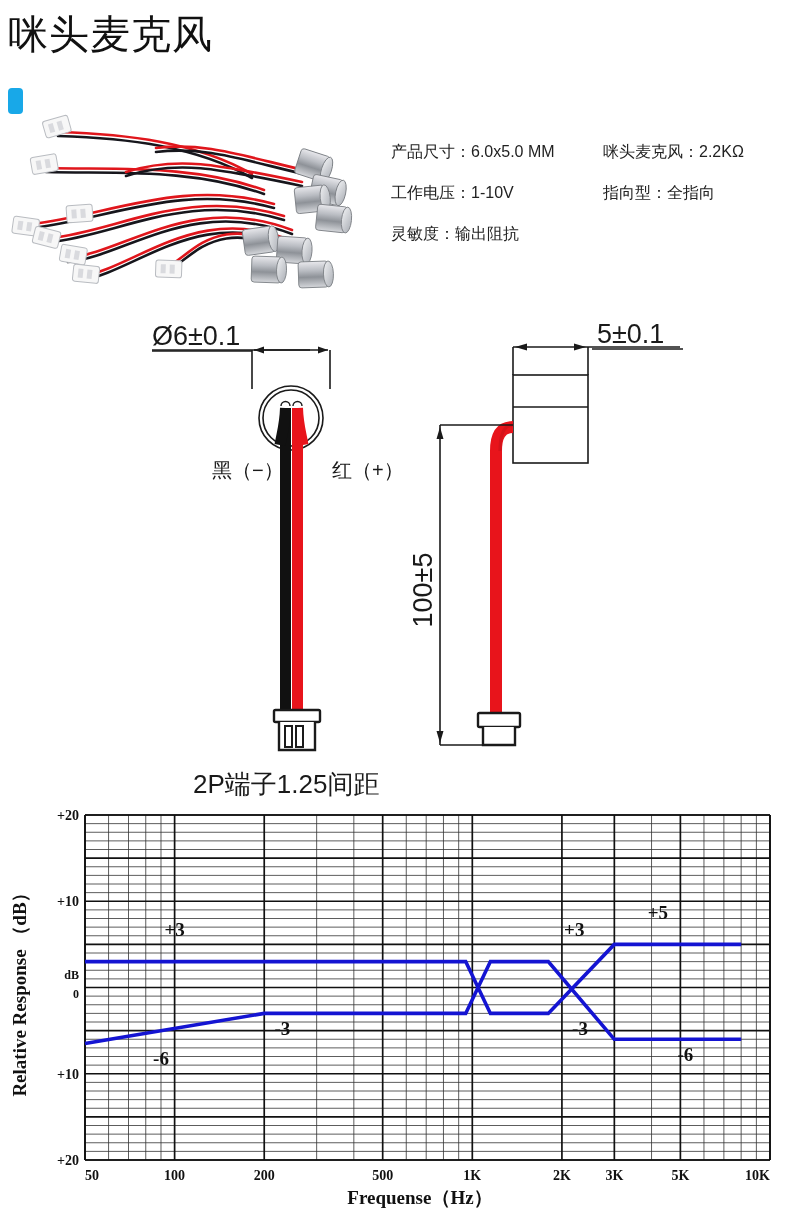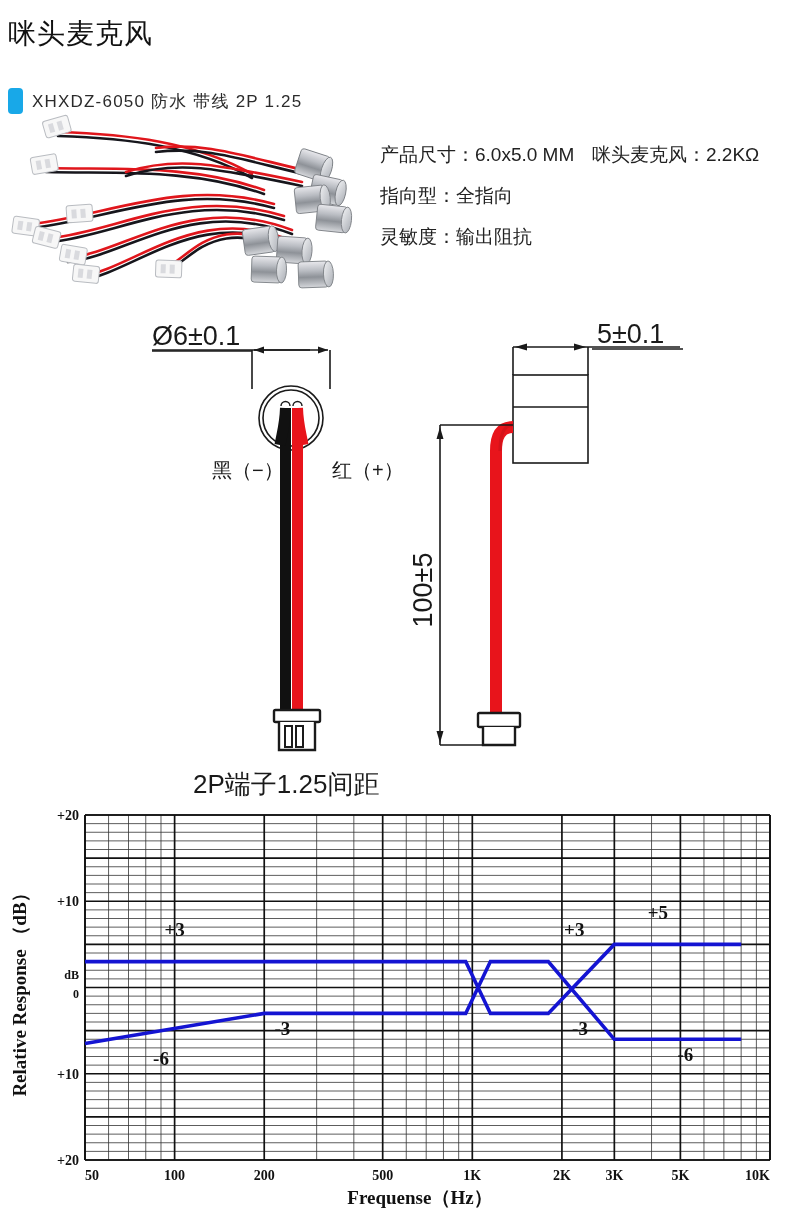--- a/index.html
+++ b/index.html
@@ -1,52 +1,51 @@
 <!DOCTYPE html>
 <html><head>
 <meta charset="utf-8">
 <style>
   html,body{margin:0;padding:0;background:#ffffff;}
   body{width:790px;height:1221px;position:relative;overflow:hidden;
        font-family:"Liberation Sans","DejaVu Sans",sans-serif;color:#1a1a1a;}
 
   
-  #page-title{position:absolute;left:8px;top:6px;font-size:28px;line-height:56px;
+  #page-title{position:absolute;left:8px;top:6px;font-size:40px;line-height:56px;
               font-weight:400;letter-spacing:1px;color:#111;}
   #model-row{position:absolute;left:8px;top:88px;display:flex;align-items:center;gap:9px;}
   #model-bullet{width:15px;height:26px;border-radius:4px;background:#18a8e8;flex:none;}
   #model-text{font-size:17px;letter-spacing:1.2px;color:#2b2b2b;
               font-family:"Liberation Sans","DejaVu Sans",sans-serif;}
 
   
   #photo{position:absolute;left:6px;top:112px;width:372px;height:190px;}
   #photo svg{display:block;}
 
   
   #specs{position:absolute;left:380px;top:142px;width:404px;}
-  .spec-row{display:flex;align-items:baseline;height:41px;font-size:19px;color:#222;}
+  .spec-row{display:flex;align-items:baseline;height:41px;font-size:16px;color:#222;margin-left:11px;}
   .spec-a{width:212px;flex:none;white-space:nowrap;}
   .spec-b{white-space:nowrap;}
 
   
   #drawings{position:absolute;left:0;top:305px;width:790px;height:500px;}
   .dimtext{font-family:"Liberation Sans","DejaVu Sans",sans-serif;}
 
   
   #chart-wrap{position:absolute;left:0;top:800px;width:790px;height:421px;}
   .axis-num{font-family:"Liberation Serif","DejaVu Serif",serif;font-weight:bold;}
 </style>
 </head>
 <body>
 
 <div id="page-title">咪头麦克风</div>
 
 <div id="model-row">
   <div id="model-bullet"></div>
-  <div id="model-text">XHXDZ-6050  防水  带线  2P  1.25</div>
 </div>
 
 <div id="photo">
 <svg width="372" height="190" viewBox="0 0 372 190" xmlns="http://www.w3.org/2000/svg">
   <defs>
     <linearGradient id="cap" x1="0" y1="0" x2="0" y2="1">
       <stop offset="0" stop-color="#e9e9ed"></stop>
       <stop offset="0.35" stop-color="#b9bcc2"></stop>
       <stop offset="0.6" stop-color="#8e9298"></stop>
       <stop offset="1" stop-color="#d6d8dc"></stop>
@@ -160,20 +159,21 @@
   </g>
 </svg>
 </div>
 
 <div id="specs">
   <div class="spec-row">
     <span class="spec-a">产品尺寸：6.0x5.0 MM</span>
     <span class="spec-b">咪头麦克风：2.2KΩ</span>
   </div>
   <div class="spec-row">
+    <span class="spec-a">工作电压：1-10V</span>
     <span class="spec-b">指向型：全指向</span>
   </div>
   <div class="spec-row">
     <span class="spec-b">灵敏度：输出阻抗</span>
   </div>
 </div>
 
 <div id="drawings">
 <svg width="790" height="500" viewBox="0 0 790 500" xmlns="http://www.w3.org/2000/svg">
   <g stroke="#1a1a1a" fill="none" stroke-width="1.6">

